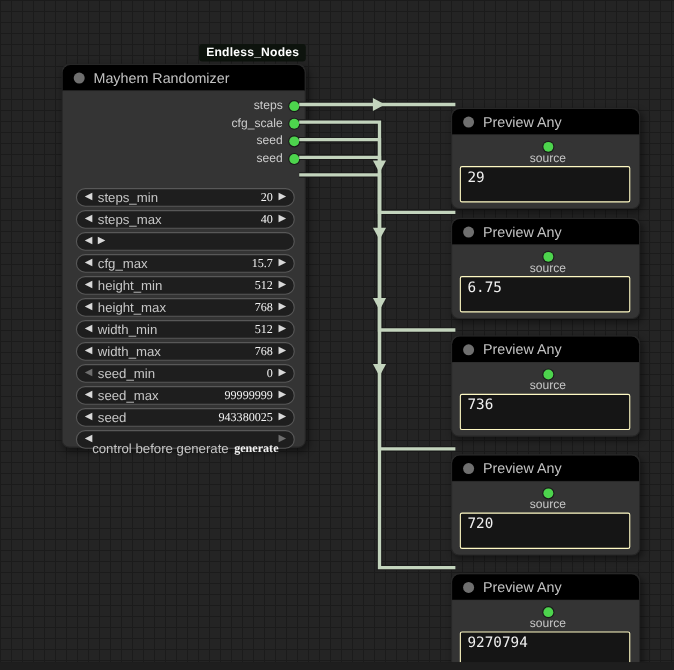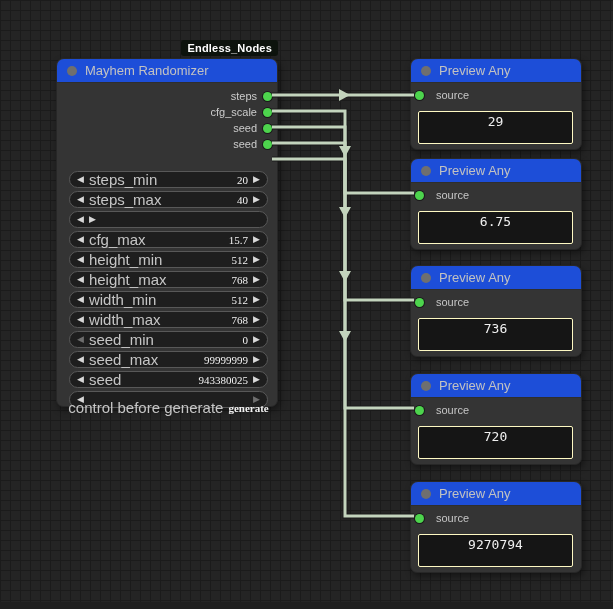--- a/index.html
+++ b/index.html
@@ -4,34 +4,33 @@
 <style>
   html,body{margin:0;padding:0;background:#1e1e1e;}
   .canvas{
     position:relative;width:613px;height:602px;overflow:hidden;
     background-color:#242424;
     background-image:
       linear-gradient(#1b1b1b 1px, transparent 1px),
       linear-gradient(90deg, #1b1b1b 1px, transparent 1px);
     background-size:10px 10px;
     font-family:"Liberation Sans", sans-serif;
-    text-align:center;
   }
   .wires{position:absolute;left:0;top:0;z-index:3;pointer-events:none;}
   .wire-under{stroke:#1a1a1a;stroke-width:5;fill:none;}
   .wire{stroke:#c3d4bd;stroke-width:3;fill:none;}
   .wire-arrow{fill:#c3d4bd;}
 
   .node{
     position:absolute;background:#343434;border:1px solid #272727;border-radius:7px;
     box-shadow:2px 3px 7px rgba(0,0,0,0.45);z-index:2;box-sizing:border-box;
   }
   .node-header{
     display:flex;align-items:center;gap:8px;height:23px;padding:0 10px;
-    background:#1d4ed8;border-radius:7px 7px 0 0;border-bottom:1px solid #2e2e2e;
+    background:#000000;border-radius:7px 7px 0 0;border-bottom:1px solid #2e2e2e;
   }
   .title-dot{width:10px;height:10px;border-radius:50%;background:#6f6f6f;flex:0 0 auto;}
   .node-title{font-size:13px;color:#c2c2c2;white-space:nowrap;}
 
   .badge{
     position:absolute;right:335px;top:40px;z-index:2;
     background:#0d130d;color:#ffffff;font-size:11px;font-weight:bold;
     padding:2px 6px;border-radius:3px;letter-spacing:0.2px;
   }
 
@@ -42,29 +41,29 @@
   .out-label{font-size:11px;color:#cccccc;}
   .port{width:9px;height:9px;border-radius:50%;background:#4dd44d;box-shadow:0 0 0 1px rgba(0,0,0,0.5);flex:0 0 auto;}
   .widgets{position:absolute;top:112px;left:12px;right:9px;}
   .pill{
     height:17px;margin-bottom:3px;background:#1e1e1e;border:1px solid #585858;border-radius:9px;
     display:flex;align-items:center;padding:0 7px;box-sizing:border-box;gap:5px;
   }
   .arrow{font-family:"DejaVu Sans", sans-serif;font-size:9px;color:#d8d8d8;line-height:1;flex:0 0 auto;}
   .arrow.dim{color:#6e6e6e;}
   .pill-content{flex:1;display:flex;align-items:center;min-width:0;}
-  .w-label{font-size:15px;color:#c6c6c6;white-space:nowrap;}
+  .w-label{font-size:12px;color:#c6c6c6;white-space:nowrap;}
   .w-spacer{flex:1;}
   .w-value{font-size:11px;color:#f2f2f2;white-space:nowrap;font-family:Liberation Serif, serif;}
   .w-value.bold{font-weight:bold;}
   .pill-content.center{justify-content:center;gap:5px;margin-top:16px;}
 
   
-  .preview-node{left:410px;width:172px;height:92px;}
-  .p-source{display:flex;align-items:center;gap:12px;padding-left:4px;margin-top:6px;}
+  .preview-node{left:410px;width:172px;height:92px;margin-top:40px;}
+  .p-source{display:flex;align-items:center;gap:0;padding-left:4px;margin-top:6px;flex-direction:column;}
   .p-input-label{font-size:11px;color:#c6c6c6;}
   .p-text{
     position:absolute;left:7px;top:52px;right:8px;bottom:5px;
     background:#151515;border:1px solid #fef9c3;border-radius:2px;
     color:#f0f0f0;font-family:"DejaVu Sans Mono", monospace;font-size:13px;
     padding:2px 6px;overflow:hidden;
   }
 </style>
 </head>
 <body>

